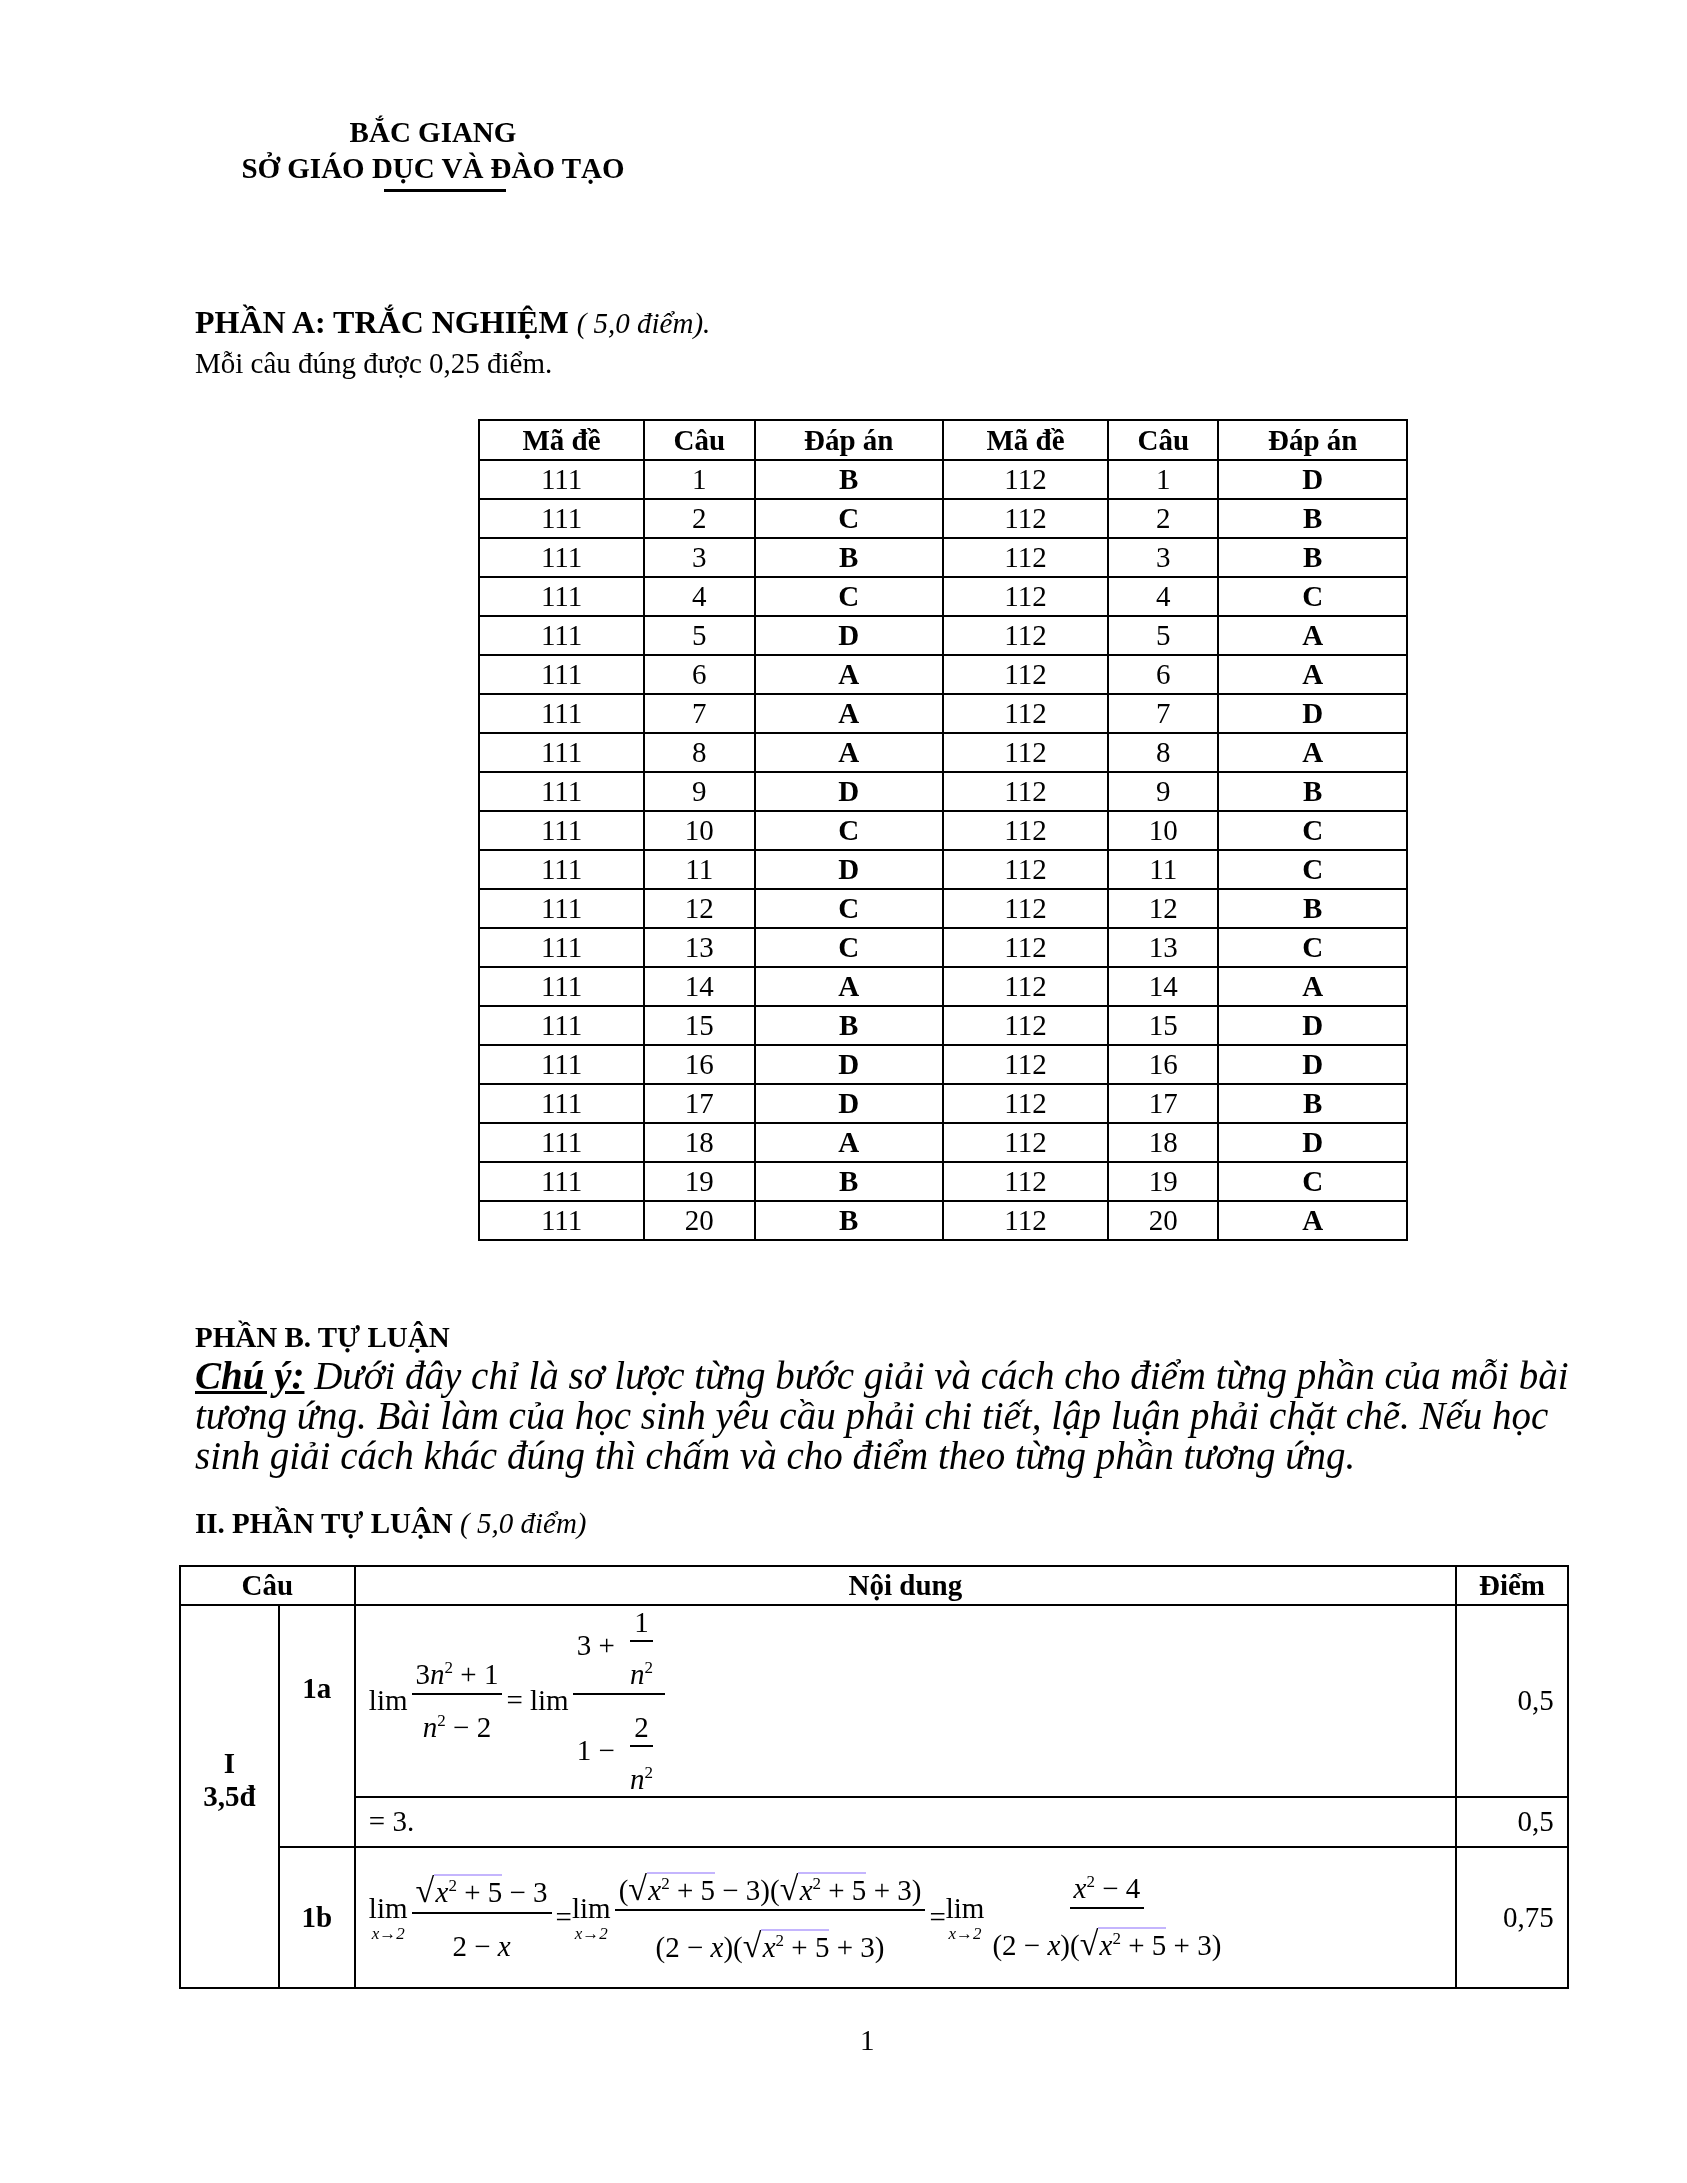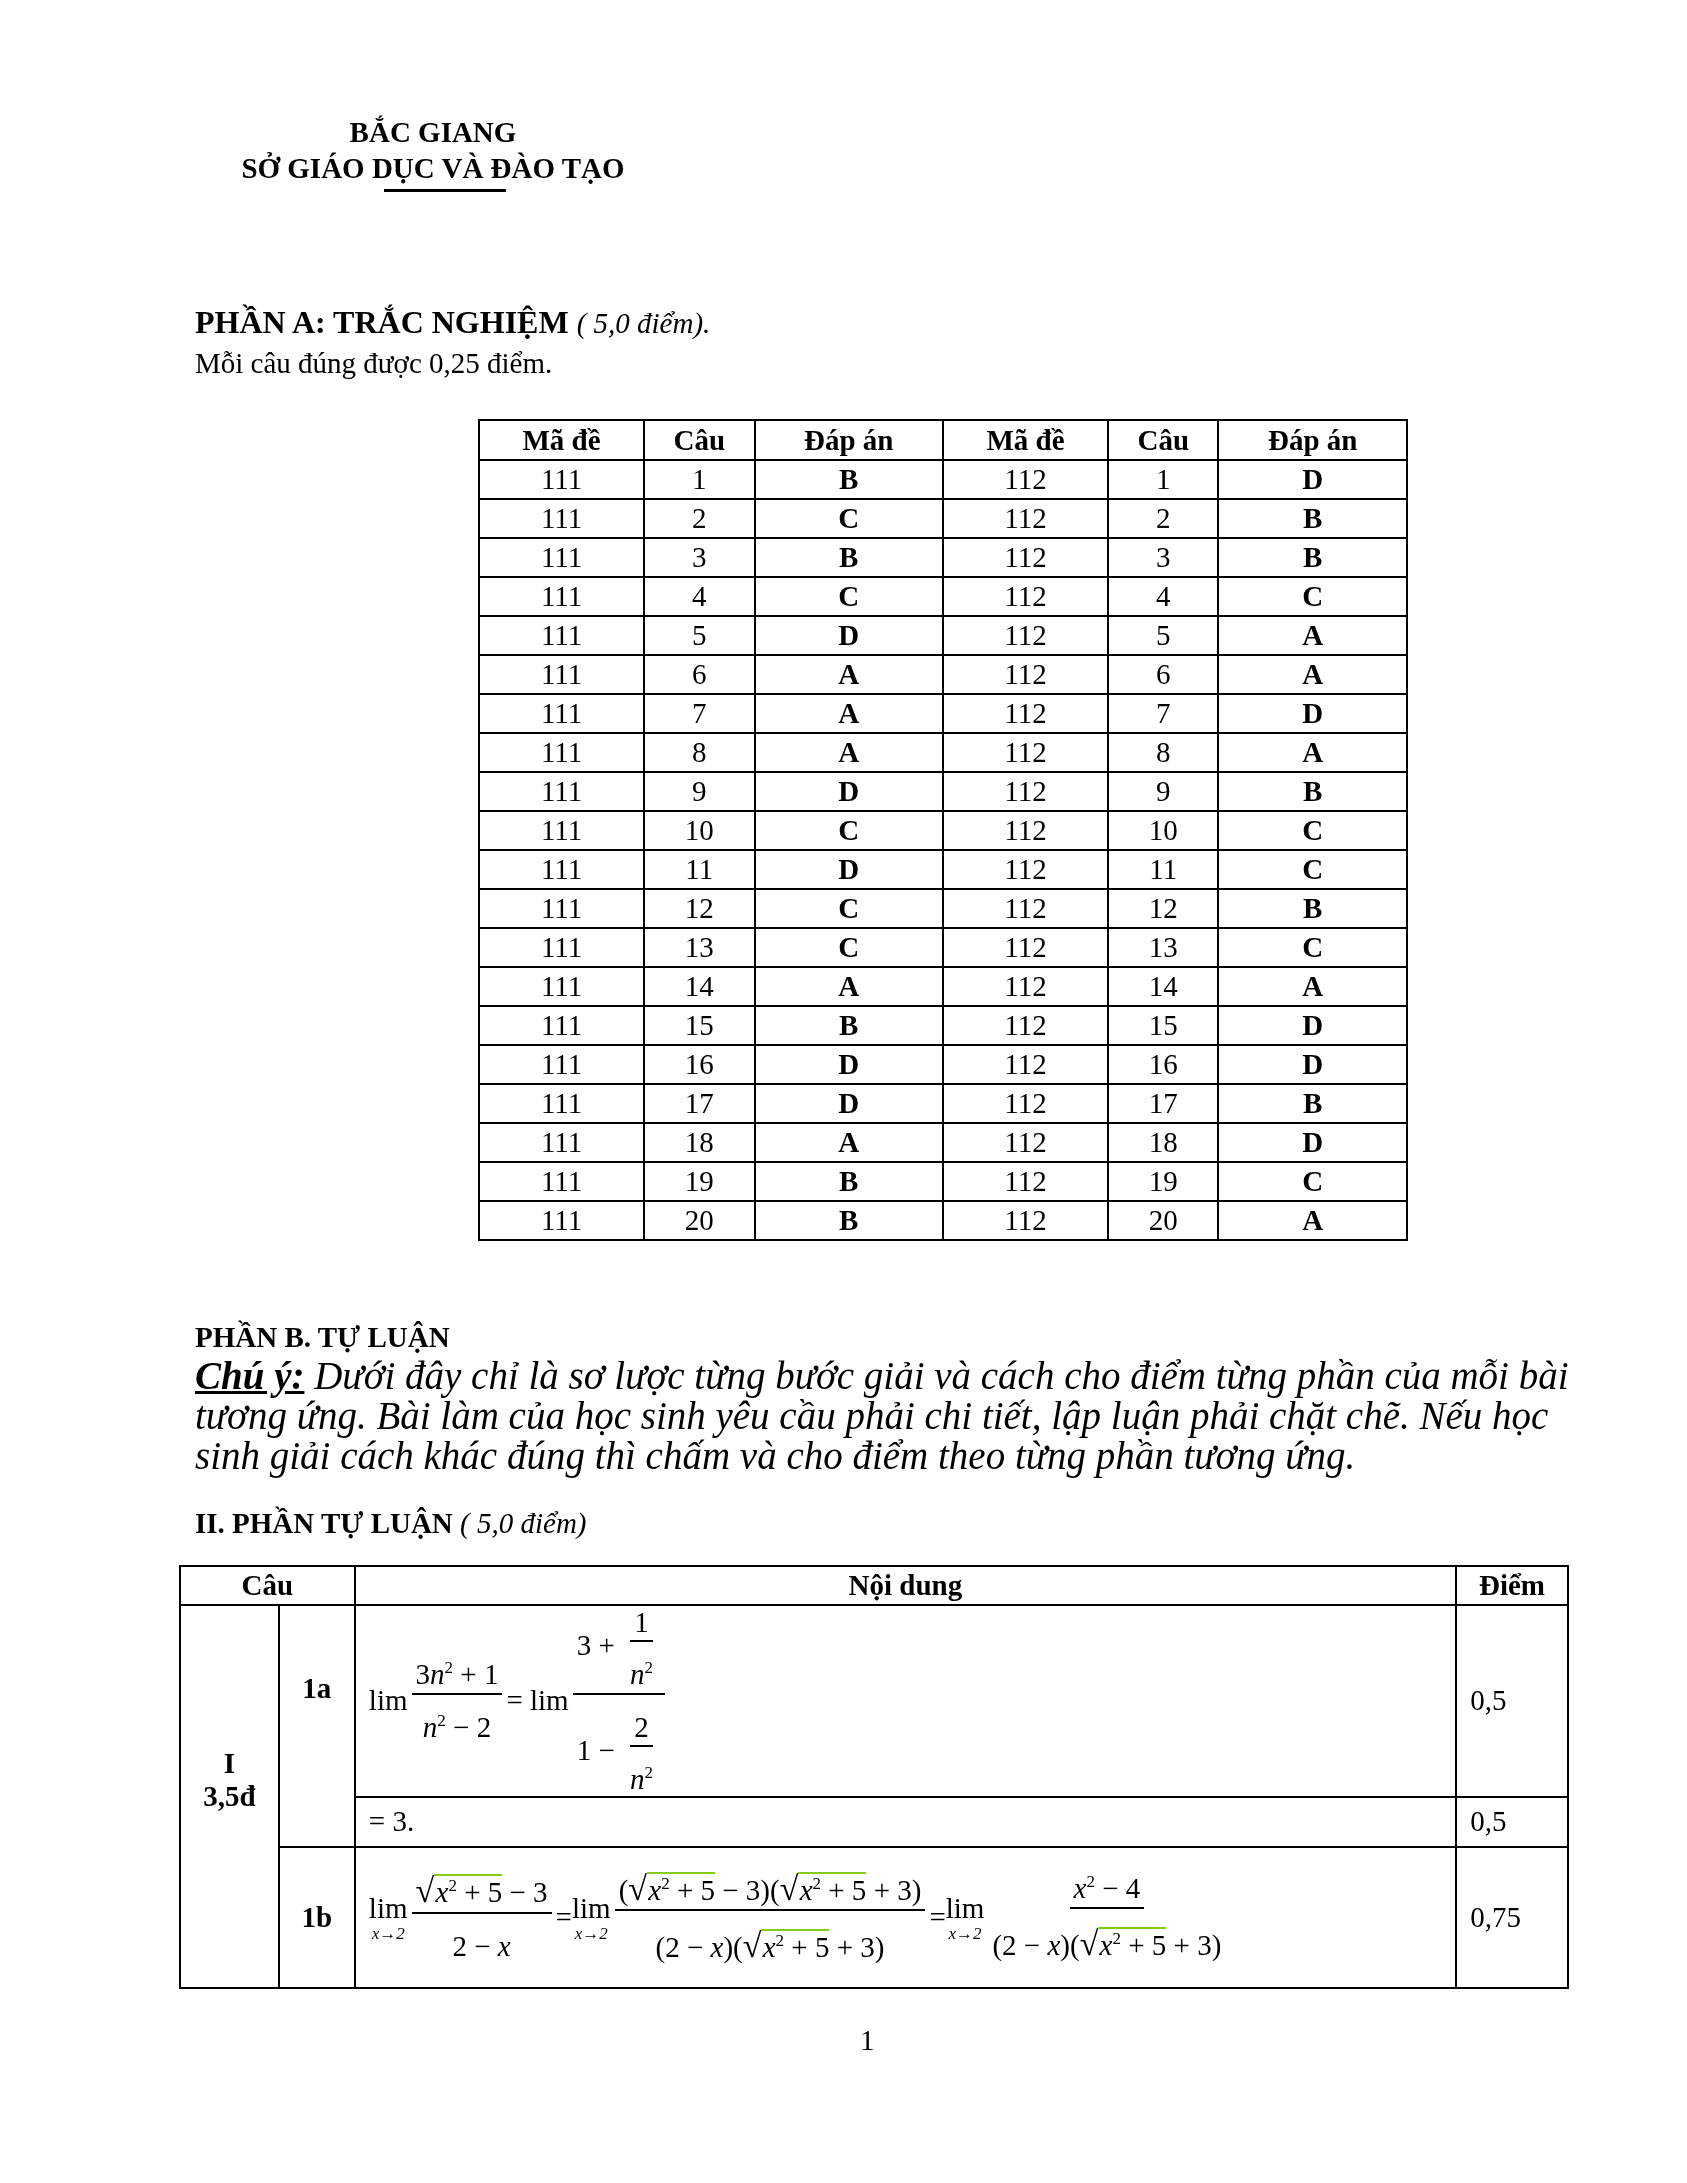--- a/index.html
+++ b/index.html
@@ -15,30 +15,30 @@
   .note .lbl { font-weight:bold; text-decoration:underline; }
   table { border-collapse:collapse; }
   #ans-table { position:absolute; left:478px; top:419px; width:930px; }
   #ans-table th, #ans-table td { border:2px solid #000; text-align:center; height:37px; padding:0; font-size:29px; }
   #ans-table th { font-weight:bold; height:38px; }
   #ans-table td.ans { font-weight:bold; }
   #essay { position:absolute; left:179px; top:1565px; width:1390px; }
   #essay th, #essay td { border:2px solid #000; padding:0 13.2px; font-size:29px; }
   #essay th { font-weight:bold; height:37px; text-align:center; }
   #essay td.c { text-align:center; font-weight:bold; }
-  #essay td.pt { text-align:left; }
+  #essay td.pt { text-align:right; }
   .math { font-family:"Liberation Serif","DejaVu Serif",serif; font-size:29px; display:inline-flex; align-items:center; }
   .frac { display:inline-flex; flex-direction:column; align-items:center; margin:0 4px; vertical-align:middle; }
   .frac > .num { border-bottom:2px solid #000; padding:0 4px 1.3px; }
   .frac > .den { padding:16px 4px 0; }
   .lim { display:inline-flex; flex-direction:column; align-items:center; }
   .lim .sub { font-size:17px; font-style:italic; line-height:17px; }
   .it { font-style:italic; }
   sup { font-size:17px; }
-  .sqrt { border-top:2px solid #84cc16; padding-left:1.3px; }
+  .sqrt { border-top:2px solid #c4b5fd; padding-left:1.3px; }
   .rad { font-size:34px; }
   .page-num { position:absolute; left:860px; top:2024px; font-size:29px; }
 </style>
 </head>
 <body>
 
 <div class="abs hdr" style="left:185px; top:114px; width:496px;">
   <div>BẮC GIANG</div>
   <div>SỞ GIÁO DỤC VÀ ĐÀO TẠO</div>
 </div>

